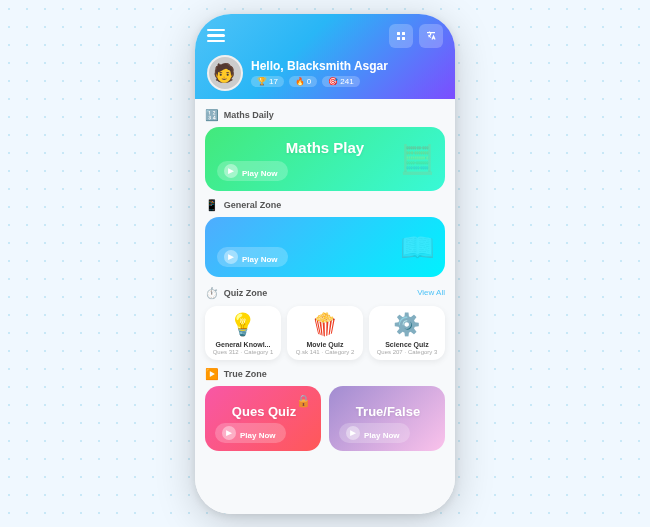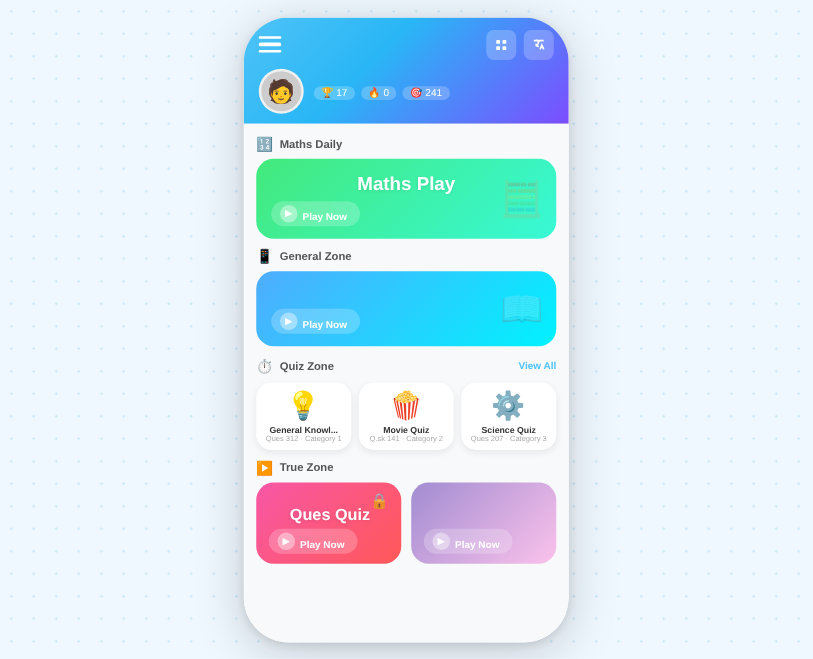--- a/index.html
+++ b/index.html
@@ -213,21 +213,21 @@
     
     .quiz-zone-header {
       display: flex;
       justify-content: space-between;
       align-items: center;
       margin-bottom: 6px;
     }
     .view-all {
       font-size: 8px;
       color: #4fc3f7;
-      font-weight: 700;
+      font-weight: 400;
       cursor: pointer;
     }
     .quiz-cards-row {
       display: flex;
       gap: 6px;
       margin-bottom: 8px;
     }
     .quiz-card {
       flex: 1;
       background: #fff;
@@ -320,20 +320,21 @@
               <path d="M14 19l3-7 3 7M15.5 16h3"></path>
             </svg>
         </div>
       </div>
     </div>
     <div class="header-user-row">
       <div class="avatar">
         <span>🧑</span>
       </div>
       <div class="user-info">
+        <div class="hello-text">Hello, Blacksmith Asgar</div>
         <div class="stats-row">
           <div class="stat-badge">
             <span class="stat-icon">🏆</span>
             <span>17</span>
           </div>
           <div class="stat-badge">
             <span class="stat-icon">🔥</span>
             <span>0</span>
           </div>
           <div class="stat-badge">
@@ -404,20 +405,21 @@
     <div class="play-zone-row">
       <div class="daily-quiz-card">
         <span class="lock-icon">🔒</span>
         <div class="card-title" style="font-size:13px; margin-bottom:4px;">Ques Quiz</div>
         <button class="play-now-btn">
           <span class="play-circle">▶</span>
           <span>Play Now</span>
         </button>
       </div>
       <div class="true-false-card">
+        <div class="card-title" style="font-size:13px; margin-bottom:4px;">True/False</div>
         <button class="play-now-btn">
           <span class="play-circle">▶</span>
           <span>Play Now</span>
         </button>
       </div>
     </div>
 
   </div>
 </div>
 

